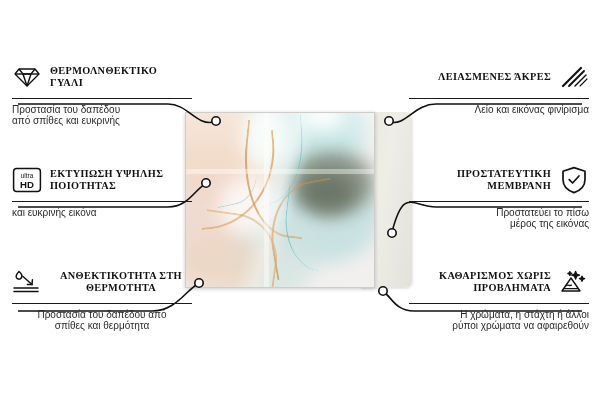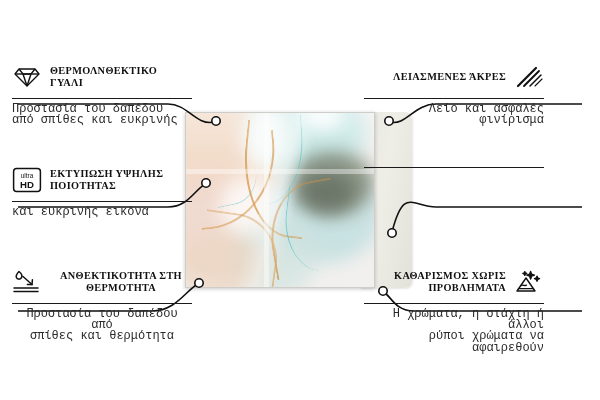--- a/index.html
+++ b/index.html
@@ -2,21 +2,21 @@
 <html><head>
 <meta charset="utf-8">
 <style>
   html,body{margin:0;padding:0;}
   body{
     width:600px;height:400px;overflow:hidden;
     background:#ffffff;
     font-family:"Liberation Serif", serif;
     position:relative;
   }
-  .stage{position:absolute;inset:0;width:556px;height:400px;}
+  .stage{position:absolute;inset:0;width:556px;height:400px;padding-left:45px;}
 
   
   .product-wrap{
     position:absolute;left:185px;top:112px;width:228px;height:176px;
   }
   .side-panel{
     position:absolute;left:175px;top:0;width:52px;height:176px;
     background:linear-gradient(100deg,#e9e8e1 0%,#eeede6 45%,#e3e2da 100%);
     border-radius:0 7px 7px 0;
     box-shadow:1px 1px 2px rgba(0,0,0,.10);
@@ -80,22 +80,22 @@
   .feat-head{display:flex;align-items:center;gap:8px;min-height:34px;}
   .feat.right .feat-head{flex-direction:row-reverse;}
   .feat-icon{flex:0 0 auto;width:30px;height:30px;display:flex;align-items:center;justify-content:center;color:#111;}
   .feat-title{
     font-family:"Liberation Serif", serif;
     font-size:10.3px;line-height:12.4px;font-weight:700;letter-spacing:.35px;
     color:#111;text-transform:uppercase;flex:1 1 auto;
   }
   .feat-rule{height:1px;background:#1a1a1a;margin:4px 0 5px;width:100%;}
   .feat-desc{
-    font-family:Liberation Mono, monospace;
-    font-size:12px;line-height:11.2px;color:#2a2a2a;
+    font-family:Liberation Sans, sans-serif;
+    font-size:10px;line-height:11.2px;color:#2a2a2a;
   }
   .feat-desc span{display:block;}
 
   
   #f-left-1{top:60px;}
   #f-left-2{top:163px;}
   #f-left-3{top:265px;text-align:center;}
   #f-right-1{top:60px;}
   #f-right-2{top:163px;}
   #f-right-3{top:265px;}
@@ -228,26 +228,39 @@
             <path d="M9,21 L24,6" stroke-width="1.9"></path>
             <path d="M15,21 L26,10" stroke-width="1.5"></path>
             <path d="M20,21 L27,14" stroke-width="1.1"></path>
           </g>
         </svg>
       </span>
       <span class="feat-title">ΛΕΙΑΣΜΕΝΕΣ ΆΚΡΕΣ</span>
     </div>
     <div class="feat-rule"></div>
     <div class="feat-desc">
-      <span>Λείο και ασφαλές φινίρισμα</span>
+      <span>Λείο και εικόνας φινίρισμα</span>
     </div>
   </div>
 
   <div class="feat right" id="f-right-2">
-    <div class="feat-rule"></div>
+    <div class="feat-head">
+      <span class="feat-icon">
+        <svg width="26" height="28" viewBox="0 0 26 28">
+          <path d="M13,1.6 L24,5.2 V13.5 C24,20 19,24.6 13,26.6 C7,24.6 2,20 2,13.5 V5.2 Z" fill="none" stroke="#111" stroke-width="1.7" stroke-linejoin="round"></path>
+          <path d="M8.2,13.6 L11.6,17 L18,10" fill="none" stroke="#111" stroke-width="1.7" stroke-linecap="round" stroke-linejoin="round"></path>
+        </svg>
+      </span>
+      <span class="feat-title">ΠΡΟΣΤΑΤΕΥΤΙΚΗ ΜΕΜΒΡΑΝΗ</span>
+    </div>
+    <div class="feat-rule"></div>
+    <div class="feat-desc">
+      <span>Προστατεύει το πίσω</span>
+      <span>μέρος της εικόνας</span>
+    </div>
   </div>
 
   <div class="feat right" id="f-right-3">
     <div class="feat-head">
       <span class="feat-icon">
         <svg width="30" height="26" viewBox="0 0 30 26">
           <g fill="none" stroke="#111" stroke-width="1.4" stroke-linejoin="round" stroke-linecap="round">
             <path d="M3,22 L12,9 L21,22 Z"></path>
             <path d="M4.6,19.6 H19.4"></path>
             <path d="M7,16.6 C9,15.2 10.6,17.4 12.4,16.2"></path>

